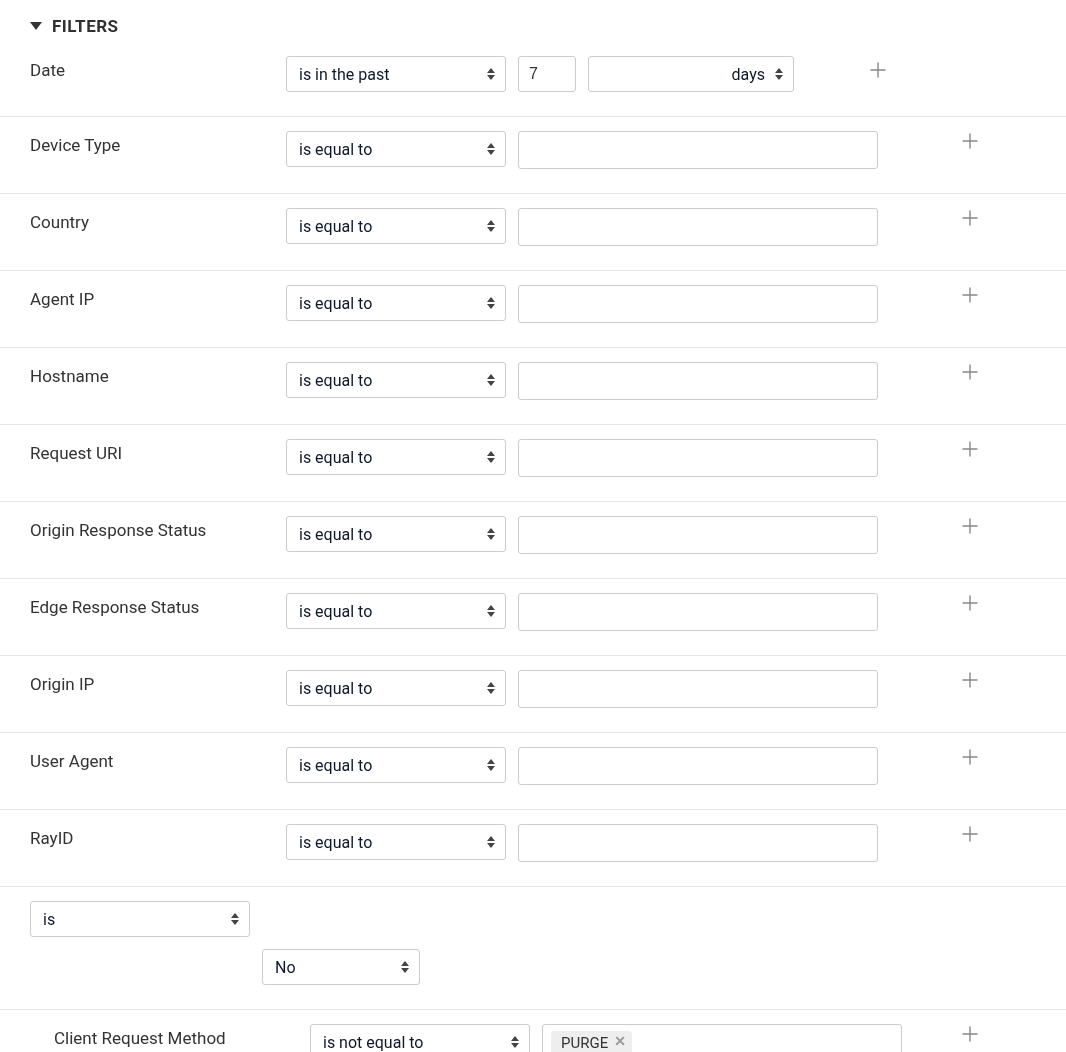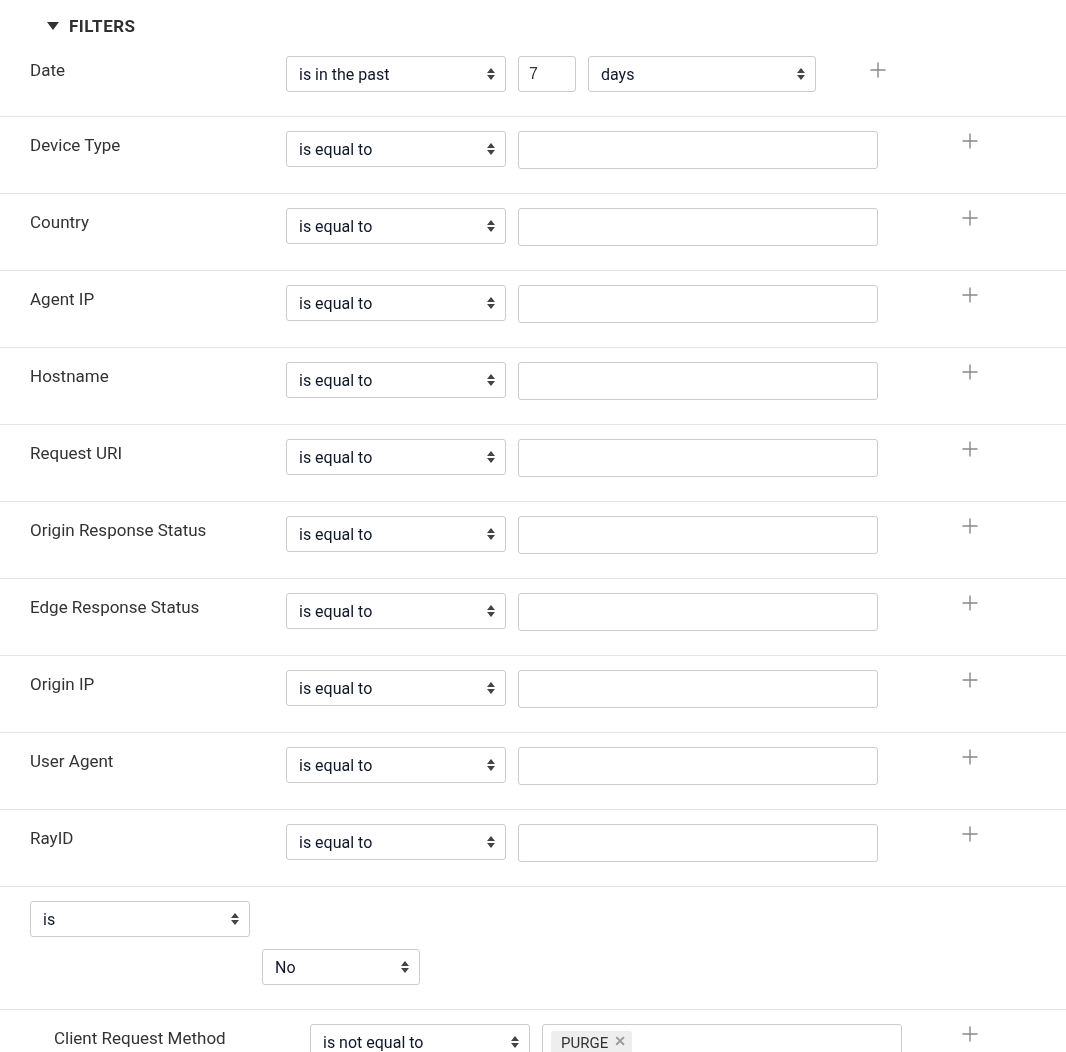--- a/index.html
+++ b/index.html
@@ -9,21 +9,20 @@
     color: #333;
     font-size: 16px;
     padding: 12px 0 20px 0;
     width: 1066px;
   }
   .header {
     display: flex;
     align-items: center;
     gap: 10px;
     padding: 4px 30px 10px 30px;
-    margin-left: 17px;
   }
   .caret-down {
     width: 0; height: 0;
     border-left: 6px solid transparent;
     border-right: 6px solid transparent;
     border-top: 8px solid #333;
   }
   .header-title {
     font-weight: 700;
     letter-spacing: 0.5px;
@@ -61,21 +60,21 @@
     border-radius: 3px;
     height: 36px;
     padding: 0 28px 0 12px;
     background: #fff;
     font-size: 16px;
     color: #0f172a;
     min-width: 60px;
     cursor: pointer;
   }
   .select.op { width: 220px; }
-  .select.unit { width: 228px; }
+  .select.unit { width: 206px; justify-content: flex-end; }
   .select.val { width: 158px; margin-top: 48px; }
   .select .arrows {
     position: absolute;
     right: 10px;
     top: 50%;
     transform: translateY(-50%);
     display: flex;
     flex-direction: column;
     gap: 2px;
     align-items: center;

